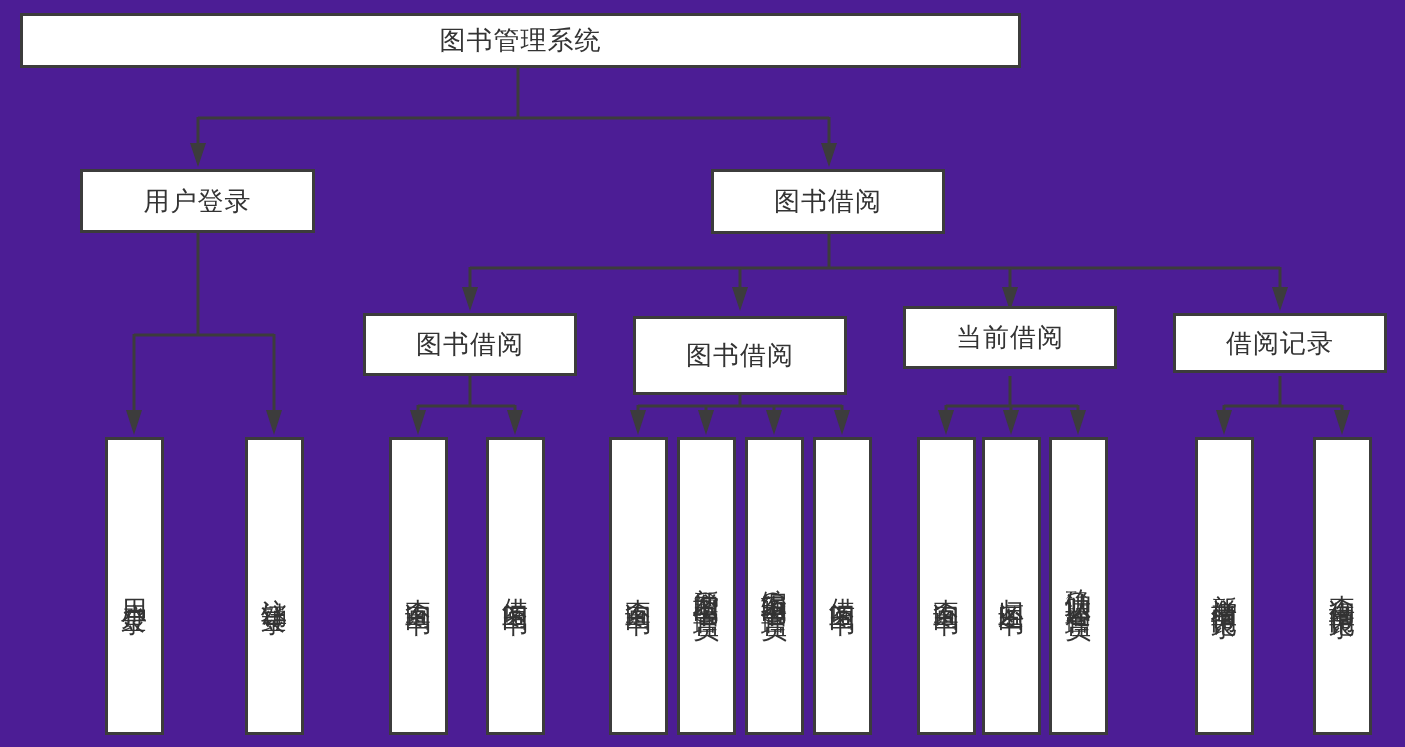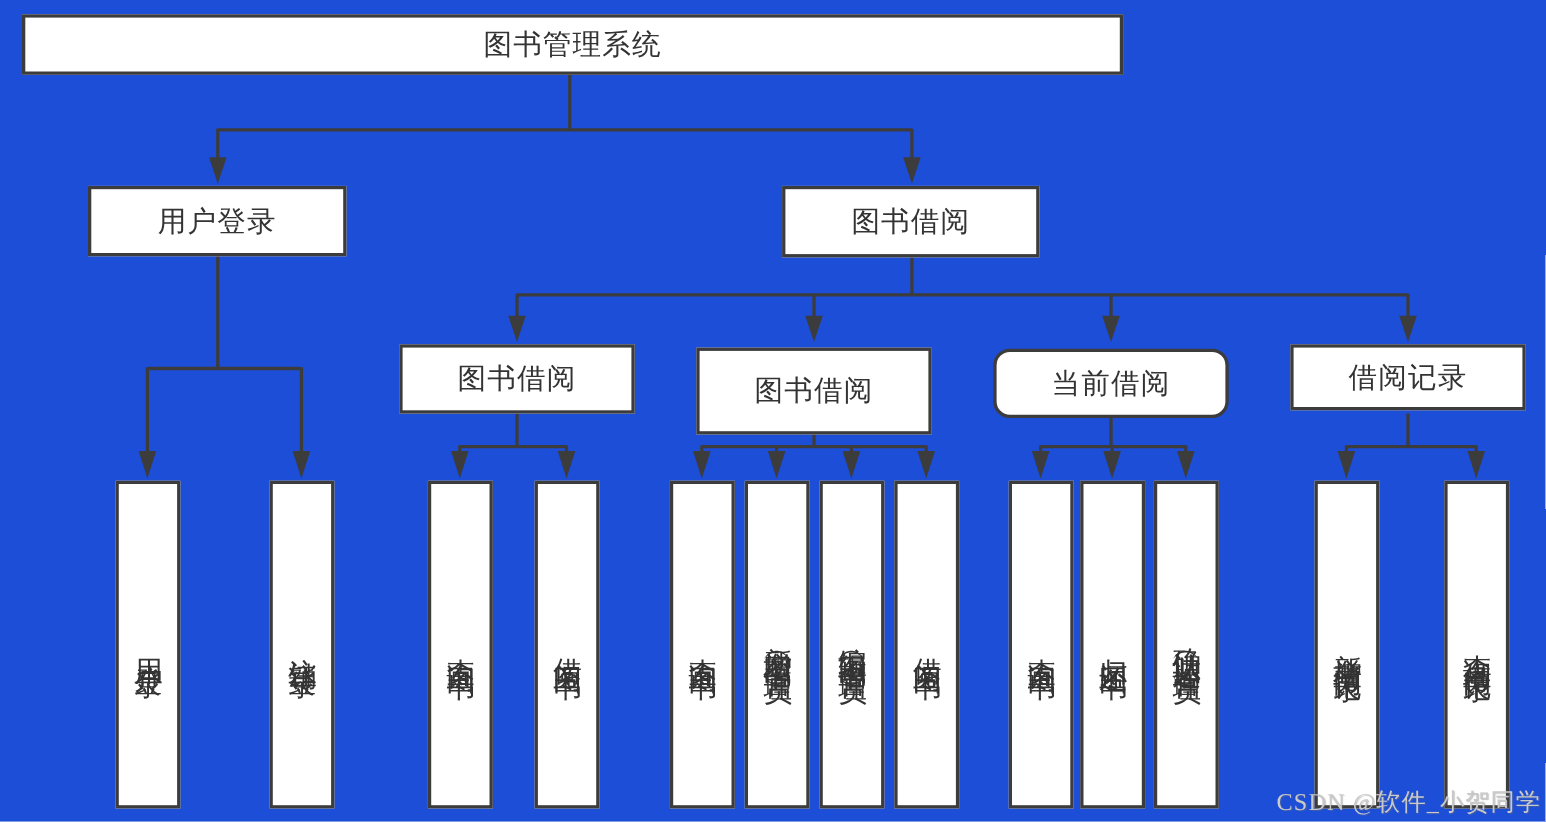--- a/index.html
+++ b/index.html
@@ -1,20 +1,20 @@
 <!DOCTYPE html>
 <html><head>
 <meta charset="utf-8">
 <style>
   html,body{margin:0;padding:0;background:#fff;}
   .canvas{
     position:relative;
     width:1405px;height:747px;
-    background:#1d4ed8;
-    font-family:Liberation Serif, serif;
+    background:#4c1d95;
+    font-family:Liberation Sans, sans-serif;
     overflow:hidden;
   }
   .connectors{position:absolute;left:0;top:0;width:1405px;height:747px;}
   .box{
     position:absolute;
     box-sizing:border-box;
     border:3px solid #3c3c3c;
     background:#ffffff;
     display:flex;align-items:center;justify-content:center;
     color:#333333;
@@ -32,21 +32,21 @@
     letter-spacing:4px;
     line-height:1;
     color:#333333;
   }
   
   .b-root{left:20px;top:13px;width:1001px;height:55px;}
   .b-l2a{left:80px;top:169px;width:235px;height:64px;}
   .b-l2b{left:711px;top:169px;width:234px;height:65px;}
   .b-l3a{left:363px;top:313px;width:214px;height:63px;}
   .b-l3b{left:633px;top:316px;width:214px;height:79px;}
-  .b-l3c{left:903px;top:317px;width:214px;height:63px;border-radius:15px;}
+  .b-l3c{left:903px;top:306px;width:214px;height:63px;}
   .b-l3d{left:1173px;top:313px;width:214px;height:60px;}
   .leaf{top:437px;width:59px;height:298px;}
   .b-a1{left:105px;} .b-a2{left:245px;}
   .b-b1{left:389px;} .b-b2{left:486px;}
   .b-c1{left:609px;} .b-c2{left:677px;} .b-c3{left:745px;} .b-c4{left:813px;}
   .b-d1{left:917px;} .b-d2{left:982px;} .b-d3{left:1049px;}
   .b-e1{left:1195px;} .b-e2{left:1313px;}
   .watermark{
     position:absolute;
     right:4px;bottom:3px;
@@ -197,15 +197,14 @@
     <span class="vlabel">确认归还（管理员）</span>
   </div>
 
   <div class="box leaf b-e1">
     <span class="vlabel">新增借阅记录</span>
   </div>
   <div class="box leaf b-e2">
     <span class="vlabel">查询借阅记录</span>
   </div>
 
-  <div class="watermark">CSDN @软件_小贺同学</div>
 
 </div>
 
 </body></html>

